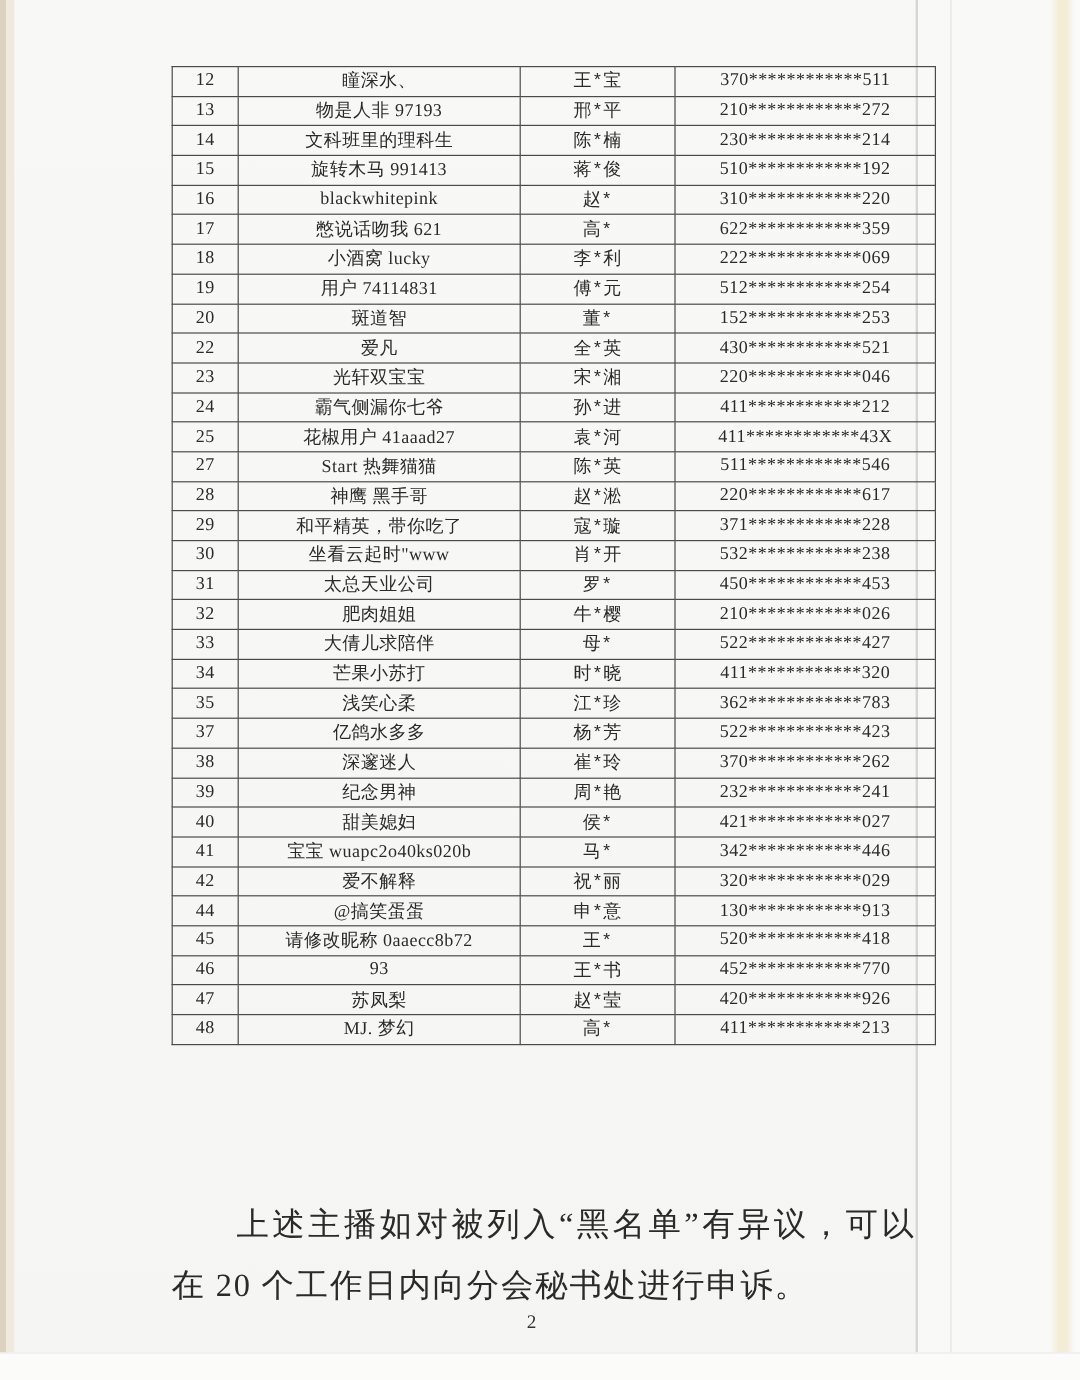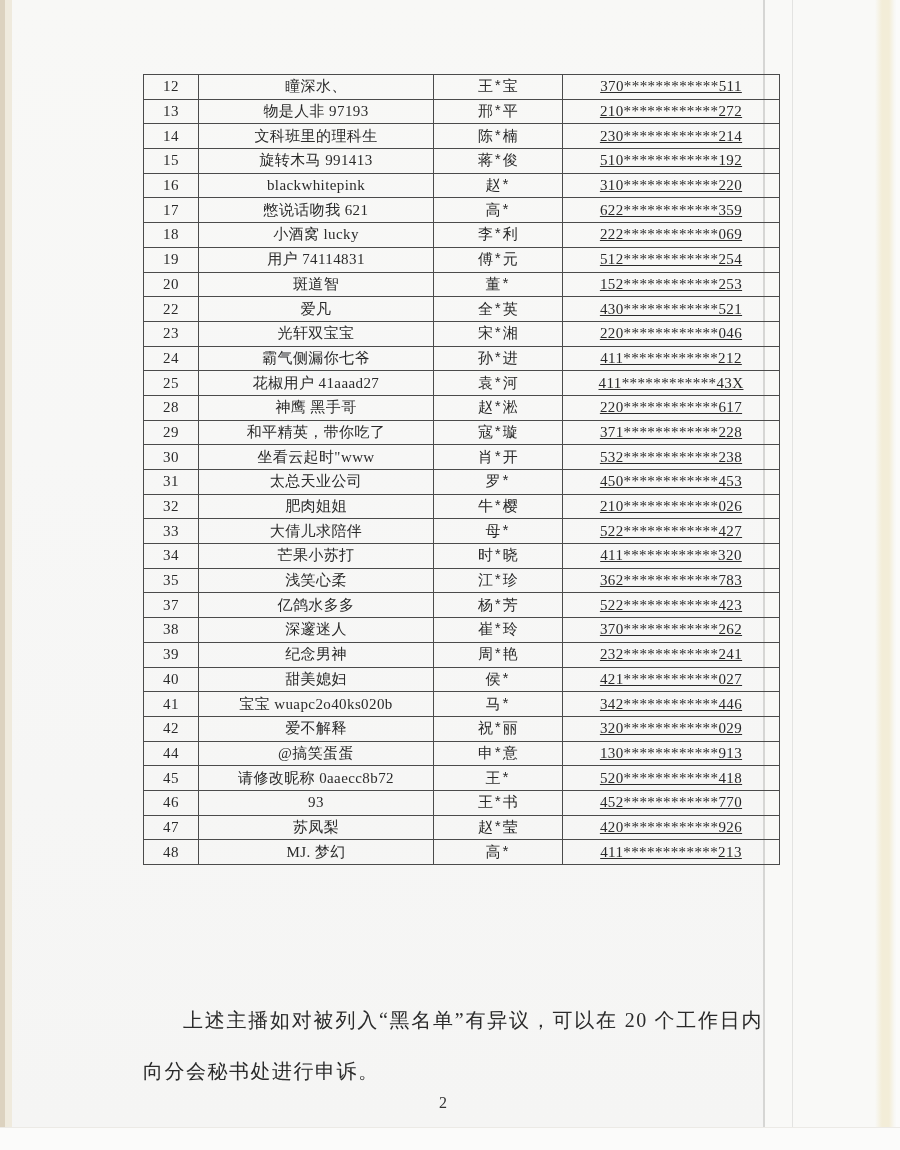--- a/index.html
+++ b/index.html
@@ -15,39 +15,39 @@
   .scanline-a{position:absolute;left:763px;top:0;width:2px;height:1150px;background:#d6d6d4;}
   .scanline-b{position:absolute;left:792px;top:0;width:1px;height:1150px;background:#e3e3e1;}
   .cream-strip{position:absolute;left:875px;top:0;width:20px;height:1150px;
     background:linear-gradient(90deg,rgba(244,238,216,0) 0%,#f3edd8 35%,#f3edd8 70%,rgba(244,238,216,0) 100%);}
   .edge-right{position:absolute;left:896px;top:0;width:4px;height:1150px;background:#fbfbfa;}
   .bottom-strip{position:absolute;left:0;top:1127px;width:900px;height:23px;background:#fbfbfa;border-top:1px solid #eceae6;}
   .page-tint{position:absolute;left:12px;top:0;width:752px;height:1127px;
     background:linear-gradient(180deg,#f8f8f6 0%,#f7f7f6 40%,#f5f5f4 100%);}
   
   table.blacklist{
-    position:absolute;left:143px;top:74px;width:616px;
+    position:absolute;left:143px;top:55px;width:616px;
     border-collapse:collapse;table-layout:fixed;
   }
   table.blacklist td{
     border:1px solid #4b4b4b;
     height:23.7px;padding:0 2px;
     text-align:center;vertical-align:middle;
     font-size:15px;letter-spacing:0.4px;
     white-space:nowrap;overflow:hidden;
     color:#2a2a2a;
   }
   td.col-no{width:50px;}
   td.col-nickname{width:230px;}
   td.col-name{width:124px;font-family:Liberation Mono, monospace;}
-  td.col-id{width:212px;letter-spacing:0.2px;text-decoration:underline;}
+  td.col-id{width:212px;letter-spacing:0.2px;}
   
   .appeal-note{
     position:absolute;left:143px;top:995px;width:620px;
-    font-size:20px;line-height:51px;letter-spacing:1.5px;
+    font-size:27px;line-height:51px;letter-spacing:1.5px;
     text-align:justify;text-indent:2em;color:#2a2a2a;
   }
   .page-number{
     position:absolute;left:0;top:1094px;width:886px;
     text-align:center;font-size:16px;color:#333;
   }
 </style>
 </head>
 <body>
 
@@ -134,20 +134,26 @@
         <td class="col-name">孙*进</td>
         <td class="col-id">411************212</td>
       </tr>
       <tr>
         <td class="col-no">25</td>
         <td class="col-nickname">花椒用户 41aaad27</td>
         <td class="col-name">袁*河</td>
         <td class="col-id">411************43X</td>
       </tr>
       <tr>
+        <td class="col-no">27</td>
+        <td class="col-nickname">Start 热舞猫猫</td>
+        <td class="col-name">陈*英</td>
+        <td class="col-id">511************546</td>
+      </tr>
+      <tr>
         <td class="col-no">28</td>
         <td class="col-nickname">神鹰 黑手哥</td>
         <td class="col-name">赵*淞</td>
         <td class="col-id">220************617</td>
       </tr>
       <tr>
         <td class="col-no">29</td>
         <td class="col-nickname">和平精英，带你吃了</td>
         <td class="col-name">寇*璇</td>
         <td class="col-id">371************228</td>

